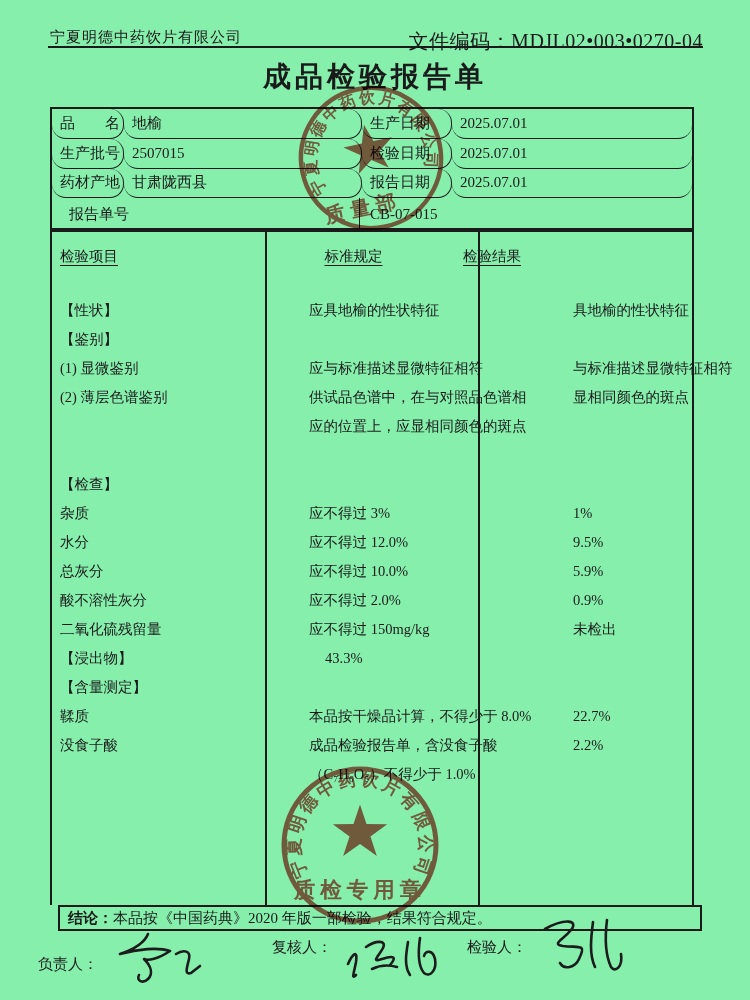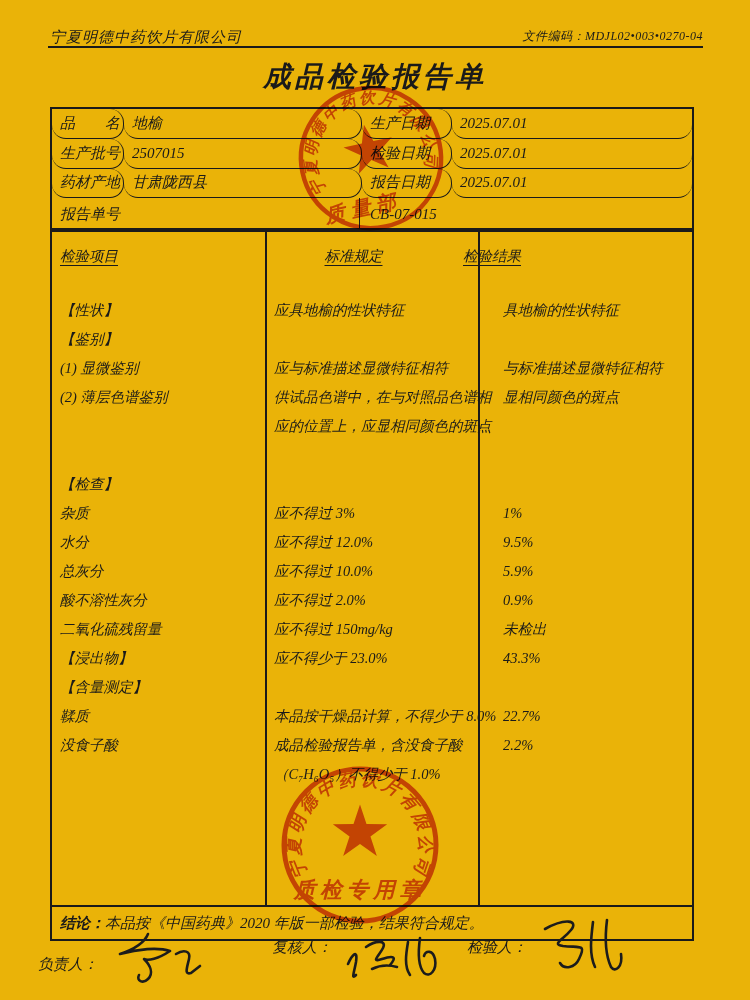--- a/index.html
+++ b/index.html
@@ -1,22 +1,22 @@
 <!DOCTYPE html>
 <html><head>
 <meta charset="utf-8">
 <style>
   html,body{margin:0;padding:0;background:#ffffff;}
   .page{
-    position:relative;width:750px;height:1000px;background:#eab308;overflow:hidden;
-    font-family:"Liberation Serif","DejaVu Serif",serif;color:#1a1a1a;font-style:italic;
+    position:relative;width:750px;height:1000px;background:#86efac;overflow:hidden;
+    font-family:"Liberation Serif","DejaVu Serif",serif;color:#1a1a1a;
   }
   
   .hdr-company{position:absolute;left:50px;top:28px;font-size:15px;letter-spacing:1px;}
-  .hdr-code{position:absolute;right:47px;top:28px;font-size:12px;letter-spacing:.5px;}
+  .hdr-code{position:absolute;right:47px;top:28px;font-size:20px;letter-spacing:.5px;}
   .hdr-rule{position:absolute;left:48px;top:46px;width:655px;height:0;border-top:2px solid #1a1a1a;}
   .title{position:absolute;left:0;top:58px;width:750px;text-align:center;
          font-size:28px;font-weight:bold;letter-spacing:4px;}
   
   .info-table{
     position:absolute;left:50px;top:107px;width:644px;height:123px;
     border:2px solid #1a1a1a;box-sizing:border-box;
     display:grid;grid-template-columns:72px 238px 90px auto;grid-template-rows:repeat(4,1fr);
     font-size:15px;
   }
@@ -30,28 +30,28 @@
     border:2px solid #1a1a1a;border-bottom:none;font-size:14.5px;
   }
   .vline{position:absolute;top:0;bottom:0;width:1.5px;background:#1a1a1a;}
   .vline.c1{left:213px;} .vline.c2{left:426px;}
   .spec-head{position:absolute;top:10px;height:20px;display:flex;align-items:center;}
   .spec-head span{text-decoration:underline;text-underline-offset:4px;margin-top:8px;}
   .sh1{left:8px;}
   .sh2{left:213px;width:213px;justify-content:center;transform:translateX(-18px);}
   .sh3{left:426px;width:216px;justify-content:flex-start;transform:translateX(-15px);}
   .spec-body{position:absolute;left:0;top:64px;right:0;}
-  .spec-row{display:grid;grid-template-columns:213px 213px auto;height:29px;}
+  .spec-row{display:grid;grid-template-columns:213px 213px auto;height:29px;gap:35px;}
   .spec-row .c{display:flex;align-items:center;white-space:nowrap;overflow:visible;}
   .spec-row .c.i{padding-left:8px;}
   .spec-row .c.s{padding-left:9px;}
   .spec-row .c.r{padding-left:25px;}
   
   .conclusion{
-    position:absolute;left:50px;top:905px;width:644px;height:36px;box-sizing:border-box;
+    position:absolute;left:58px;top:905px;width:644px;height:26px;box-sizing:border-box;
     border:2px solid #1a1a1a;display:flex;align-items:center;padding-left:8px;font-size:15px;
   }
   .conclusion .lab{font-weight:bold;}
   
   .sig-label{position:absolute;top:938px;font-size:15px;}
   .sl1{left:38px;margin-top:17px;} .sl2{left:272px;} .sl3{left:467px;text-align:right;}
   .sig-svg{position:absolute;}
   .sig-svg path{stroke:#1c1c1c;stroke-width:2.6;fill:none;stroke-linecap:round;stroke-linejoin:round;}
   
   .stamp{position:absolute;mix-blend-mode:multiply;opacity:.88;pointer-events:none;}
@@ -95,21 +95,21 @@
       </div>
       <div class="cell">甘肃陇西县</div>
       <div class="cell">
         <span class="jlabel">报告日期</span>
       </div>
       <div class="cell last">2025.07.01</div>
     </div>
 
   <div style="position:absolute;left:50px;top:198px;width:644px;height:32px;box-sizing:border-box;
               display:grid;grid-template-columns:310px auto;font-size:15px;">
-    <div style="display:flex;align-items:center;padding-left:10px;border-right:1.5px solid #1a1a1a;">报告单号</div>
+    <div style="display:flex;align-items:center;padding-left:19px;border-right:1.5px solid #1a1a1a;">报告单号</div>
     <div style="display:flex;align-items:center;padding-left:10px;">CB-07-015</div>
   </div>
 
   <div class="spec-table">
     <div class="vline c1"></div>
     <div class="vline c2"></div>
     <div class="spec-head sh1">
         <span>检验项目</span>
       </div>
     <div class="spec-head sh2" style="display:flex">
@@ -188,21 +188,20 @@
         </div>
 
         <div class="spec-row">
           <div class="c i">二氧化硫残留量</div>
           <div class="c s">应不得过 150mg/kg</div>
           <div class="c r">未检出</div>
         </div>
 
         <div class="spec-row">
           <div class="c i">【浸出物】</div>
-          <div class="c s">应不得少于 23.0%</div>
           <div class="c r">43.3%</div>
         </div>
 
         <div class="spec-row">
           <div class="c i">【含量测定】</div>
           <div class="c s"></div>
           <div class="c r"></div>
         </div>
 
         <div class="spec-row">

